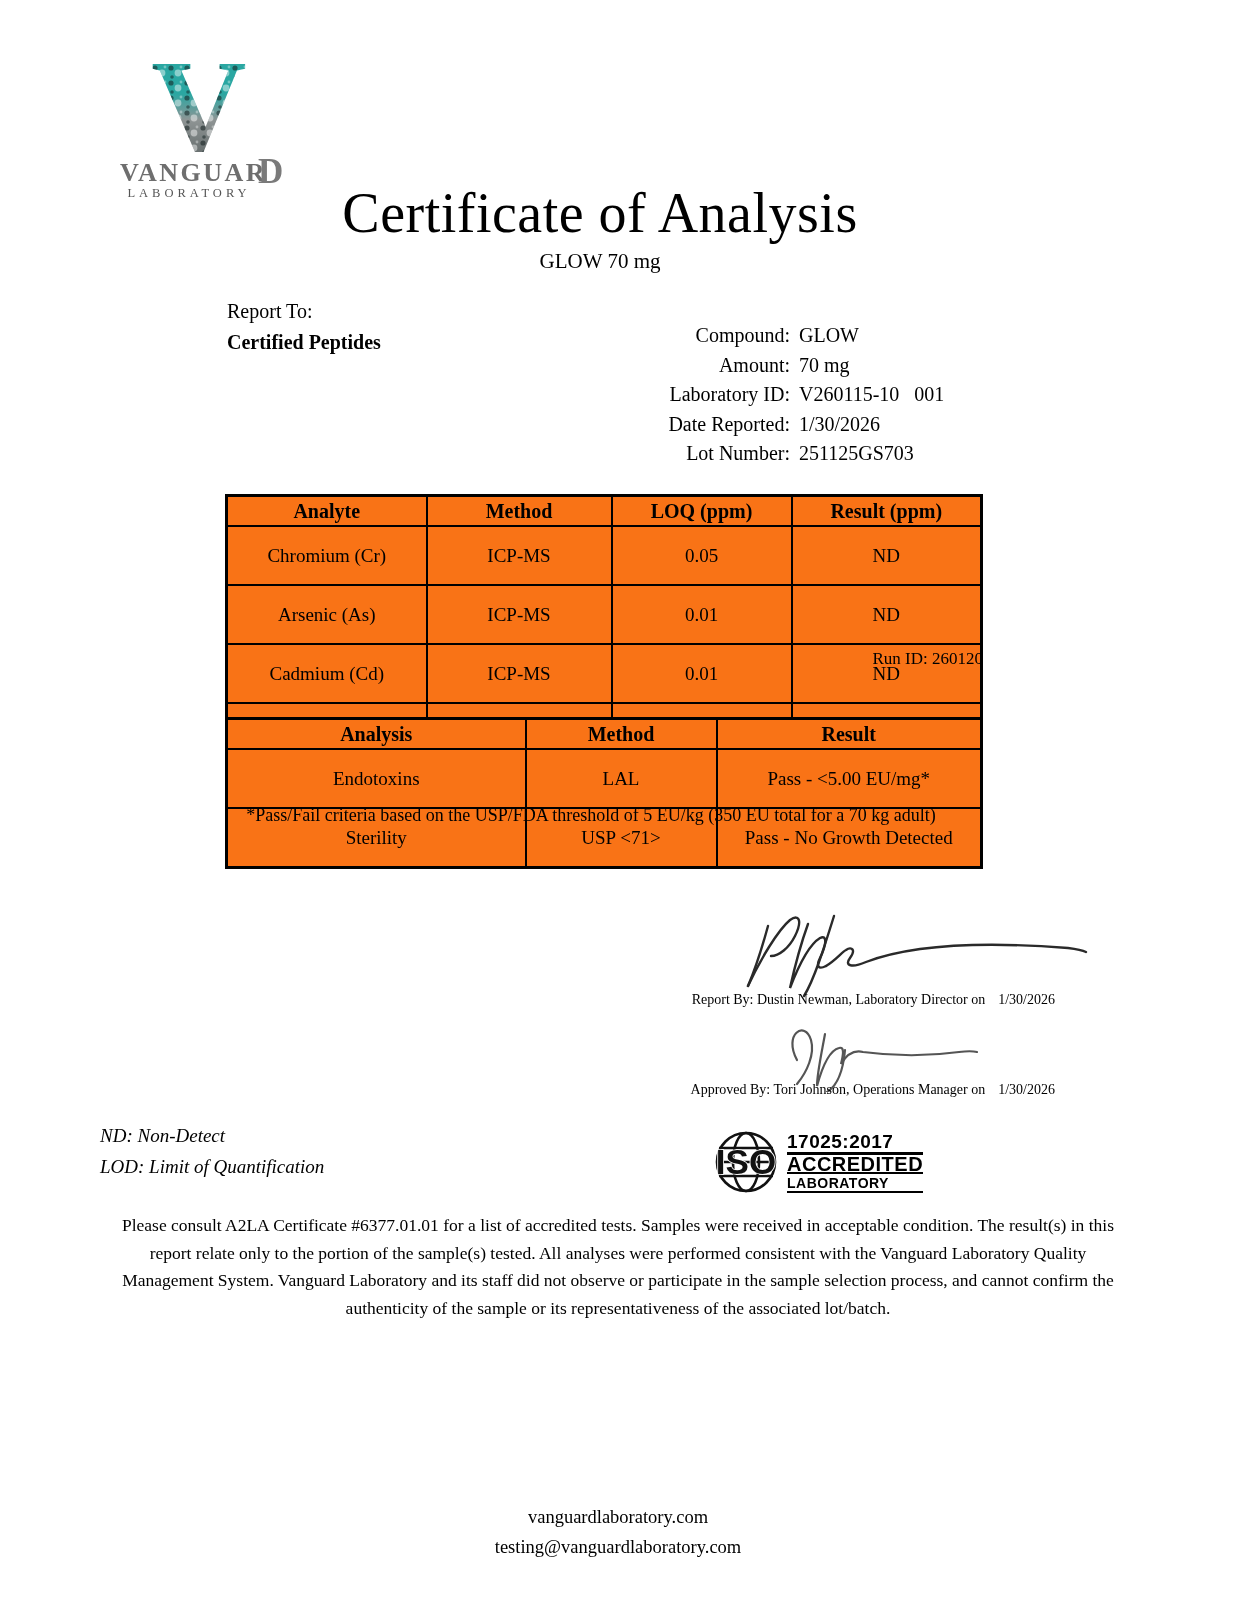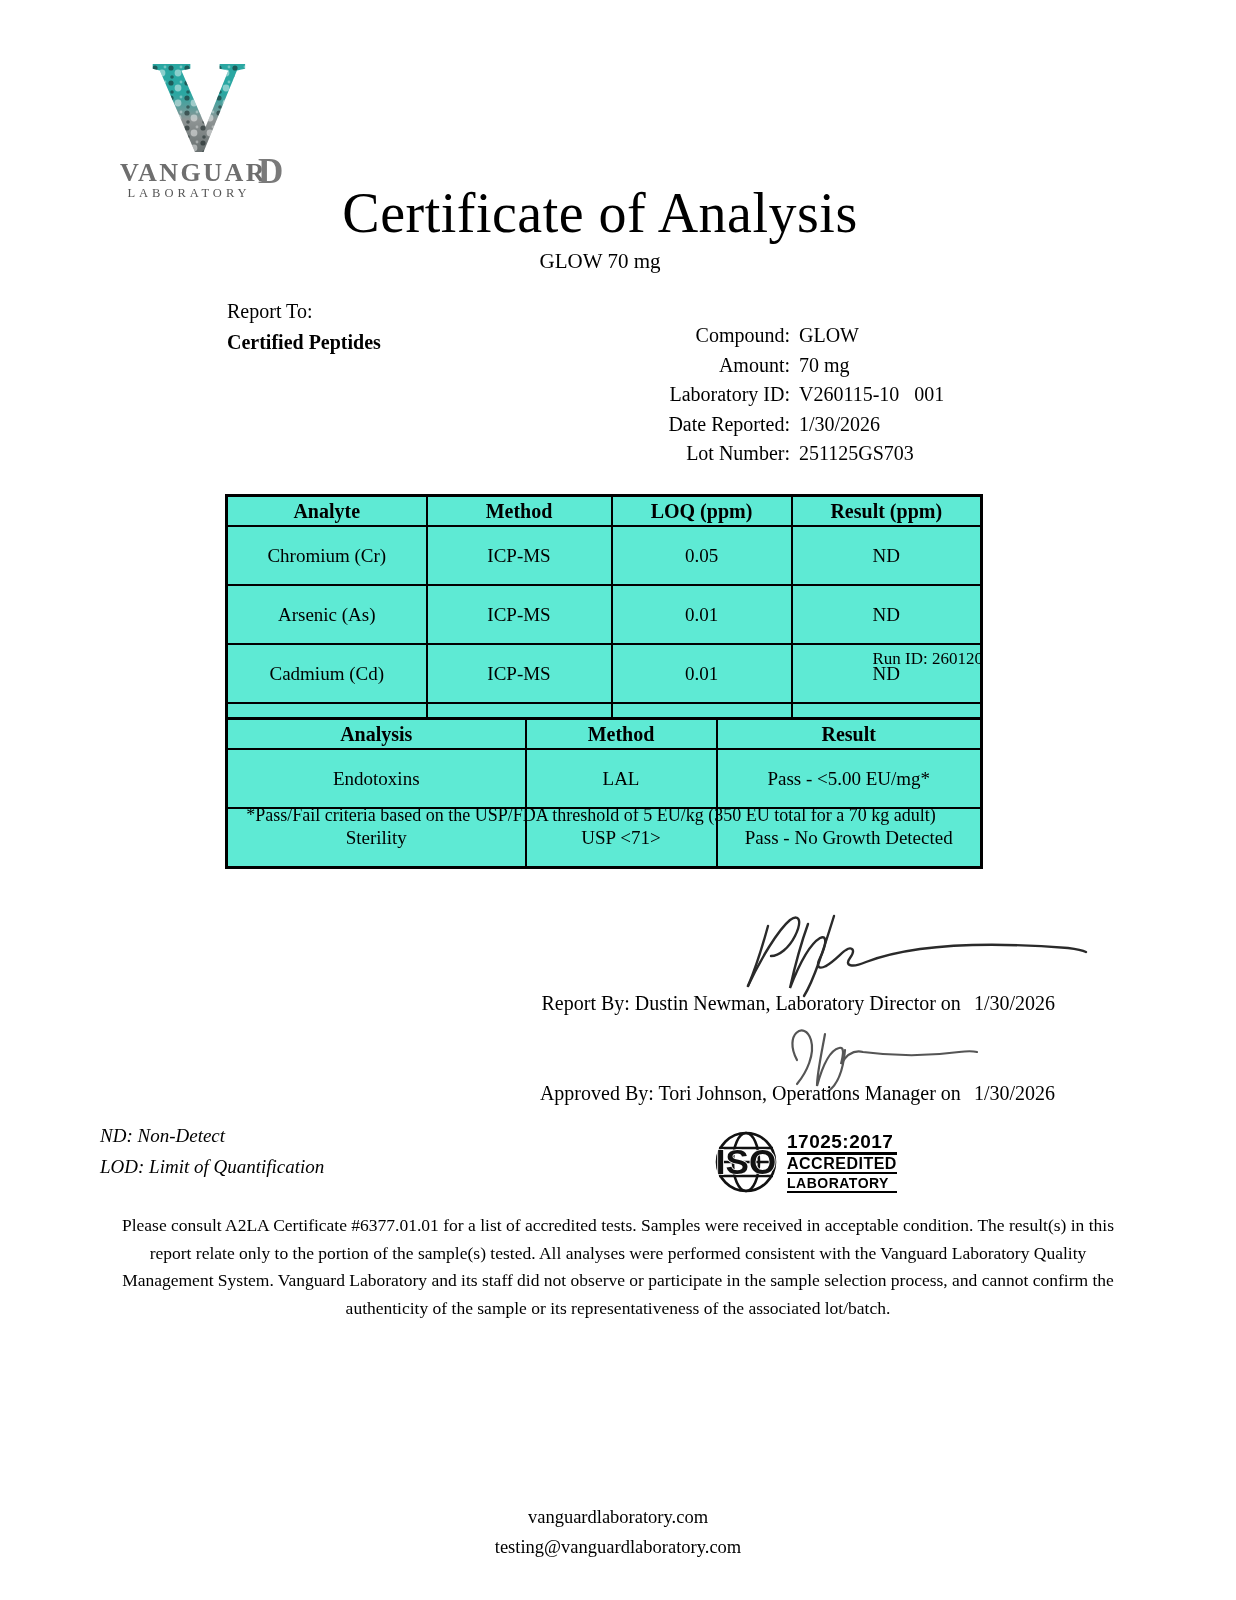--- a/index.html
+++ b/index.html
@@ -18,42 +18,42 @@
 
   
   .report-to-label{top:300px;left:227px;font-size:20px;}
   .report-to-value{top:331px;left:227px;font-size:20px;font-weight:bold;}
   .info-fields{top:297px;left:560px;width:470px;margin-top:24px;}
   .info-row{display:flex;line-height:29.5px;font-size:20px;}
   .info-label{width:230px;text-align:right;flex:none;}
   .info-value{margin-left:9px;text-align:left;}
 
   
-  .tbl{border-collapse:collapse;border:3px solid #000;width:758px;table-layout:fixed;background:#5eead4;}
+  .tbl{border-collapse:collapse;border:3px solid #000;width:758px;table-layout:fixed;background:#f97316;}
   .tbl th{border:2px solid #000;font-weight:bold;font-size:20px;height:28px;text-align:center;padding:0;}
   .tbl td{border:2px solid #000;font-size:19px;height:25px;text-align:center;padding:16px;}
   .metals-table{top:494px;left:225px;}
   .run-id{top:649px;left:225px;width:758px;text-align:right;font-size:17px;}
   .micro-table{top:717px;left:225px;}
   .footnote{top:805px;left:166px;width:850px;text-align:center;font-size:18px;}
 
   
   .sig1{top:908px;left:738px;}
   .sig2{top:1020px;left:763px;}
-  .sig-line{left:470px;width:585px;text-align:right;font-size:20px;white-space:nowrap;}
+  .sig-line{left:470px;width:585px;text-align:right;font-size:14px;white-space:nowrap;}
   .report-by-line{top:992px;}
   .approved-by-line{top:1082px;}
   .sig-date{margin-left:13px;}
 
   
   .notes{top:1120px;left:100px;font-style:italic;font-size:19px;line-height:31px;}
   .iso-wrap{top:1128px;left:712px;display:flex;align-items:center;}
   .iso-text{margin-left:7px;font-family:"Liberation Sans","DejaVu Sans",sans-serif;}
   .iso-line1{font-size:19px;font-weight:bold;border-bottom:3px solid #000;line-height:21px;letter-spacing:0.5px;}
-  .iso-line2{font-size:16px;font-weight:bold;border-bottom:2px solid #000;line-height:16px;margin-top:1px;letter-spacing:0.5px;}
+  .iso-line2{font-size:20px;font-weight:bold;border-bottom:2px solid #000;line-height:16px;margin-top:1px;letter-spacing:0.5px;}
   .iso-line3{font-size:14px;font-weight:bold;border-bottom:2px solid #000;line-height:16px;margin-top:1px;letter-spacing:0.5px;}
 
   
   .disclaimer{top:1212px;left:108px;width:1020px;text-align:center;font-size:17.5px;line-height:27.5px;}
   .footer{top:1502px;left:0;width:1236px;text-align:center;font-size:18.5px;line-height:30px;}
 </style>
 </head>
 <body>
 
 <div class="page">

